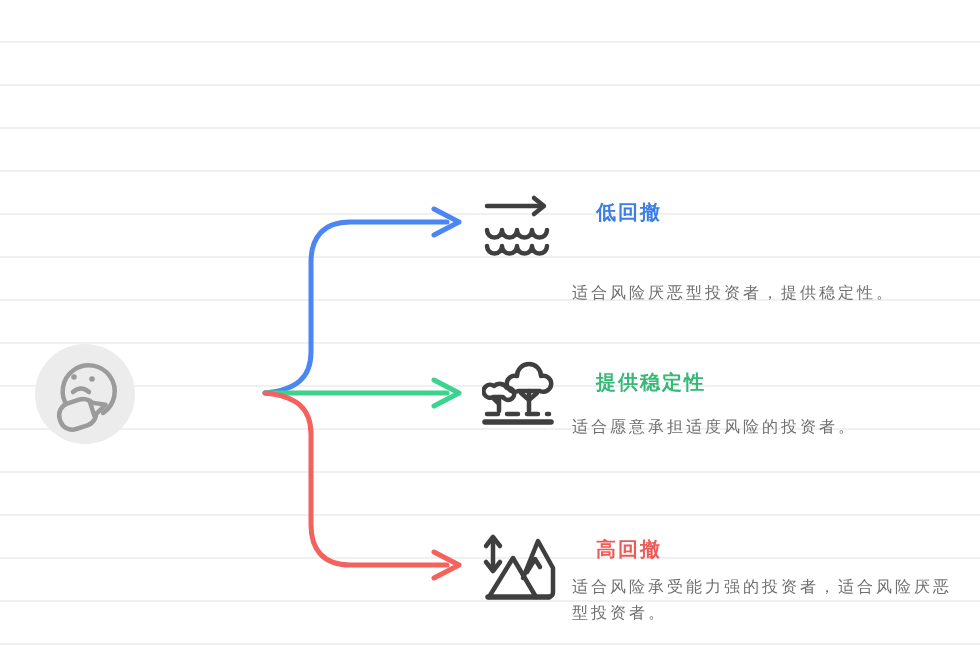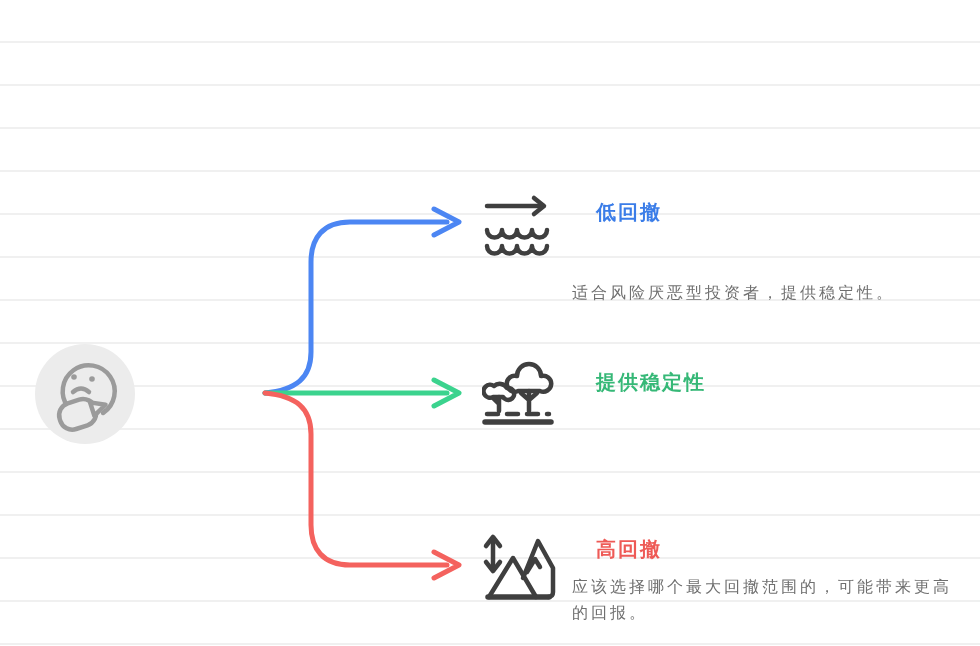--- a/index.html
+++ b/index.html
@@ -115,17 +115,18 @@
       <path d="M46,44 L54,31 L59,39"></path>
 
       <path d="M7,69 L68,69" stroke-width="5.5"></path>
     </g>
   </svg>
 
   <div class="branch-label low">低回撤</div>
   <div class="branch-desc low">适合风险厌恶型投资者，提供稳定性。</div>
 
   <div class="branch-label medium">提供稳定性</div>
+  <div class="branch-desc medium">适合愿意承担适度风险的投资者。</div>
 
   <div class="branch-label high">高回撤</div>
-  <div class="branch-desc high">应该选择哪个最大回撤范围的，可能带来更高的回报。</div>
+  <div class="branch-desc high">适合风险承受能力强的投资者，适合风险厌恶型投资者。</div>
 
 </div>
 
 </body></html>

